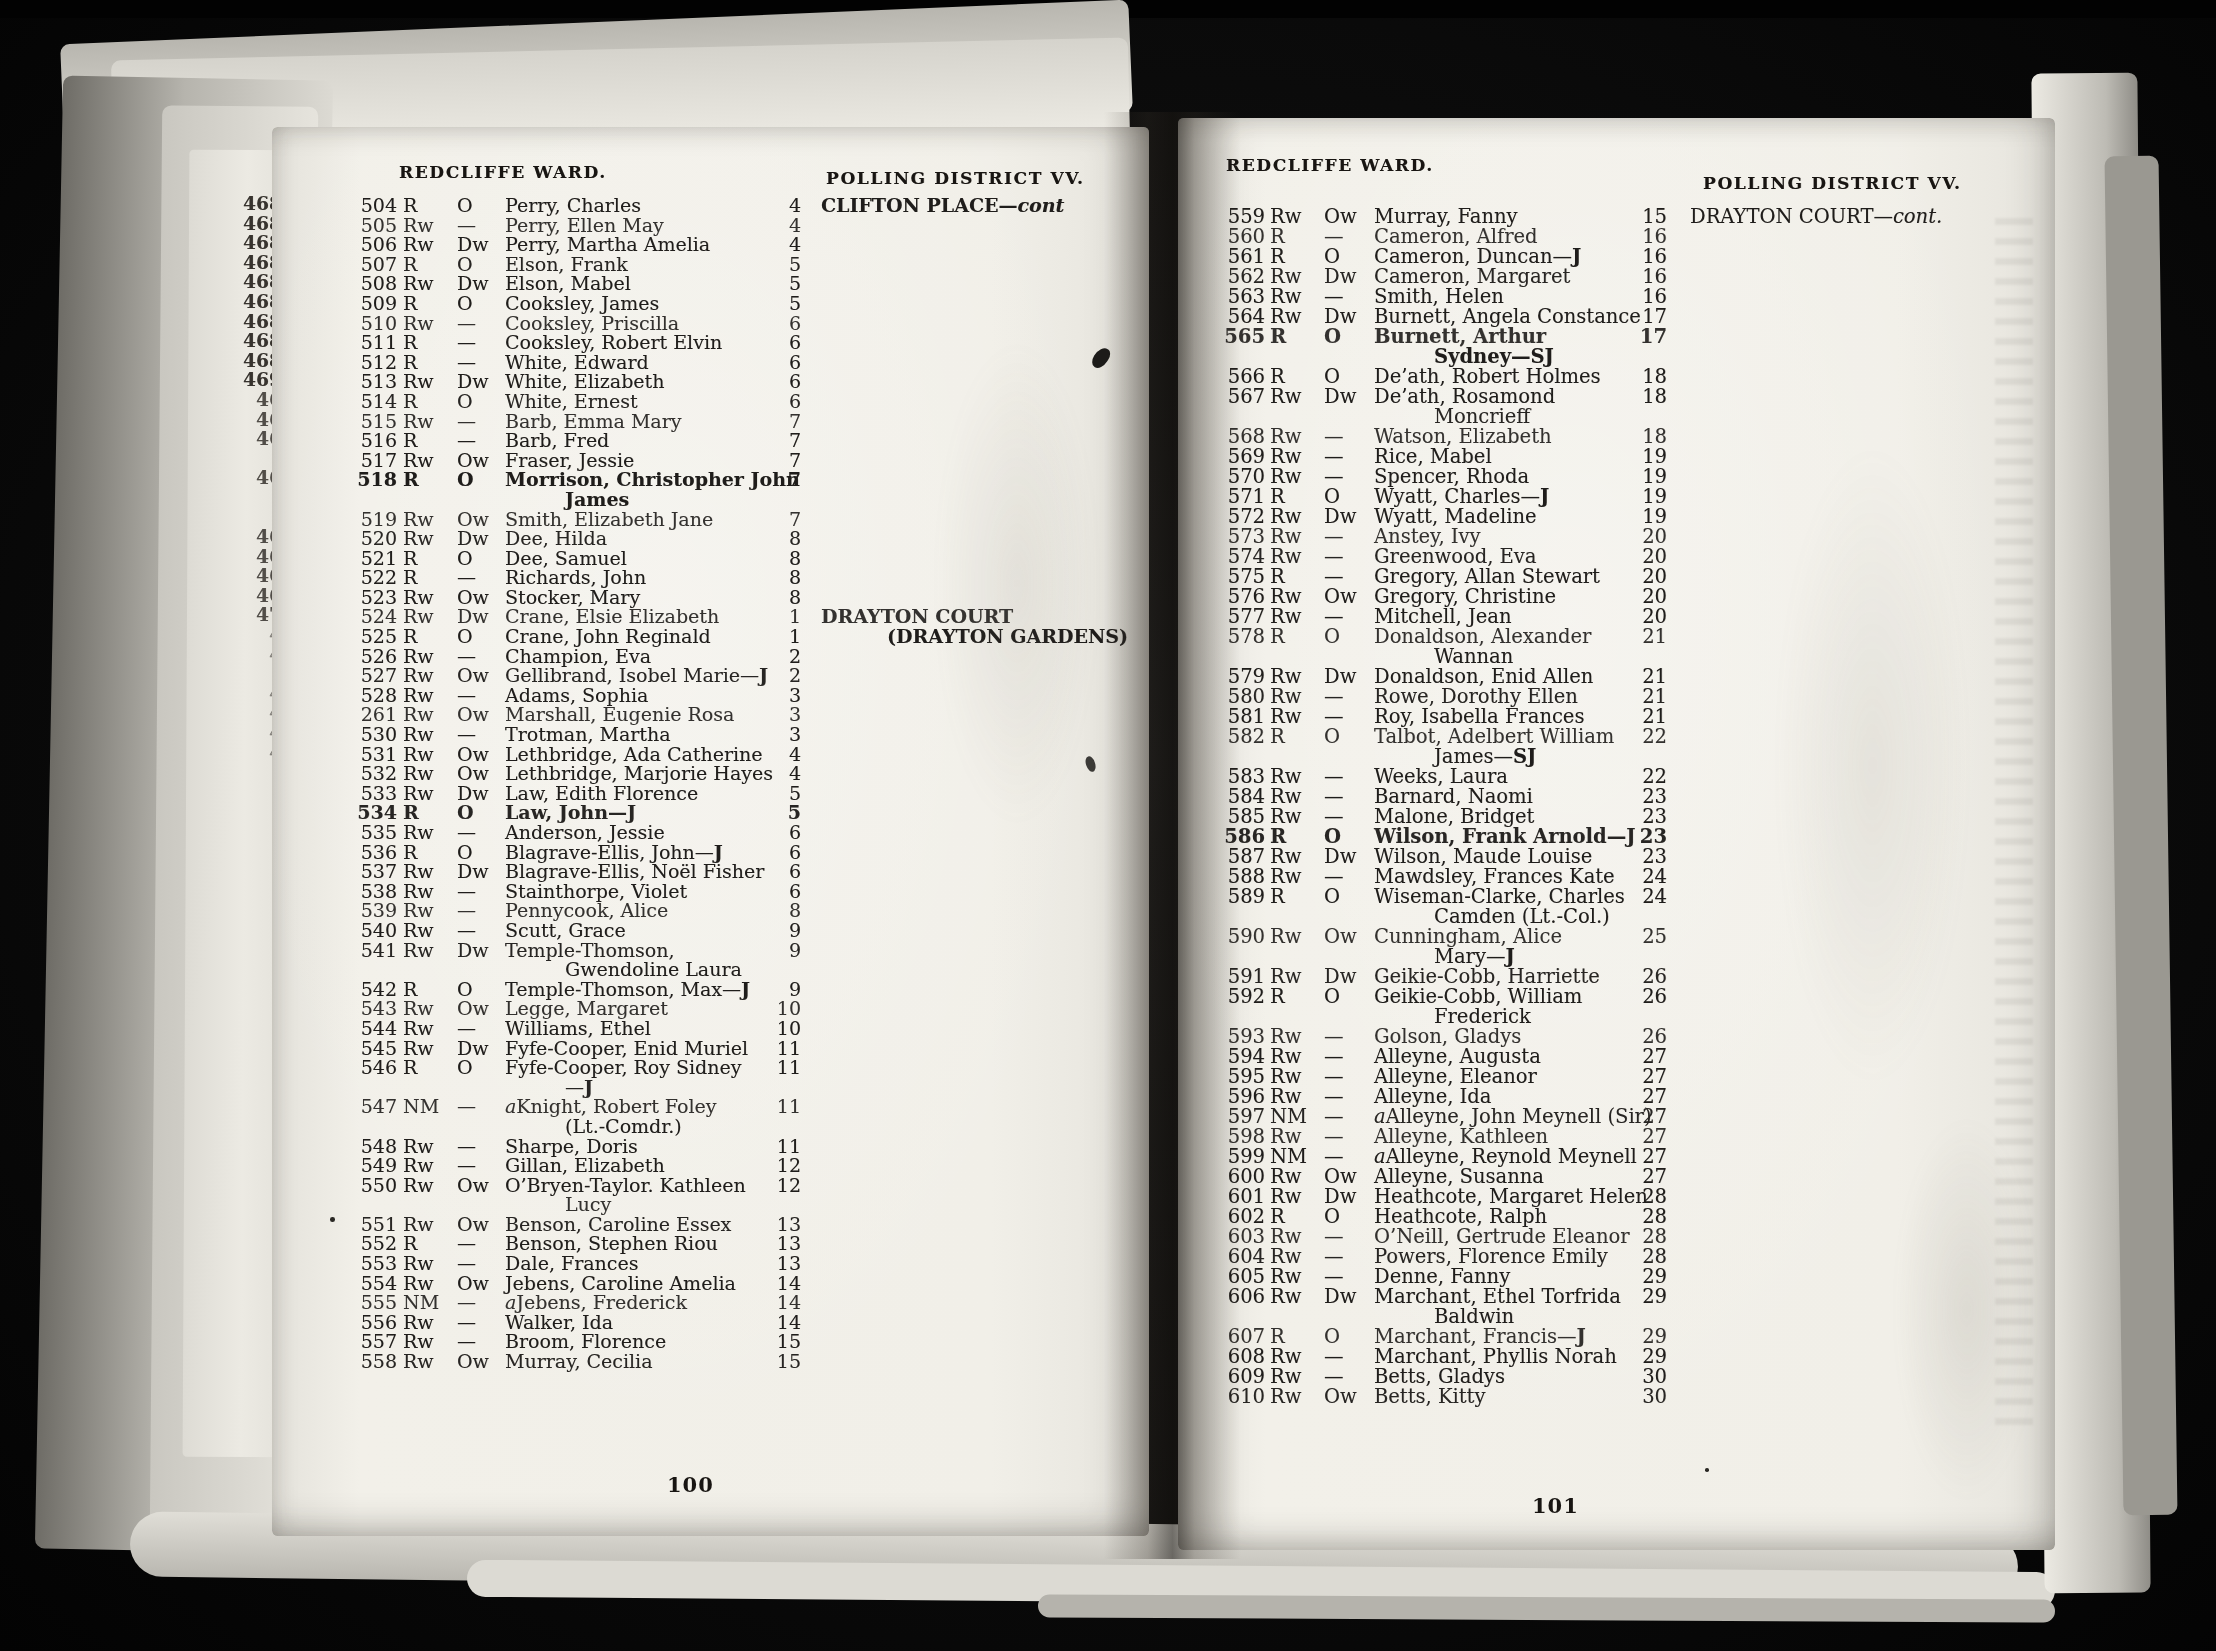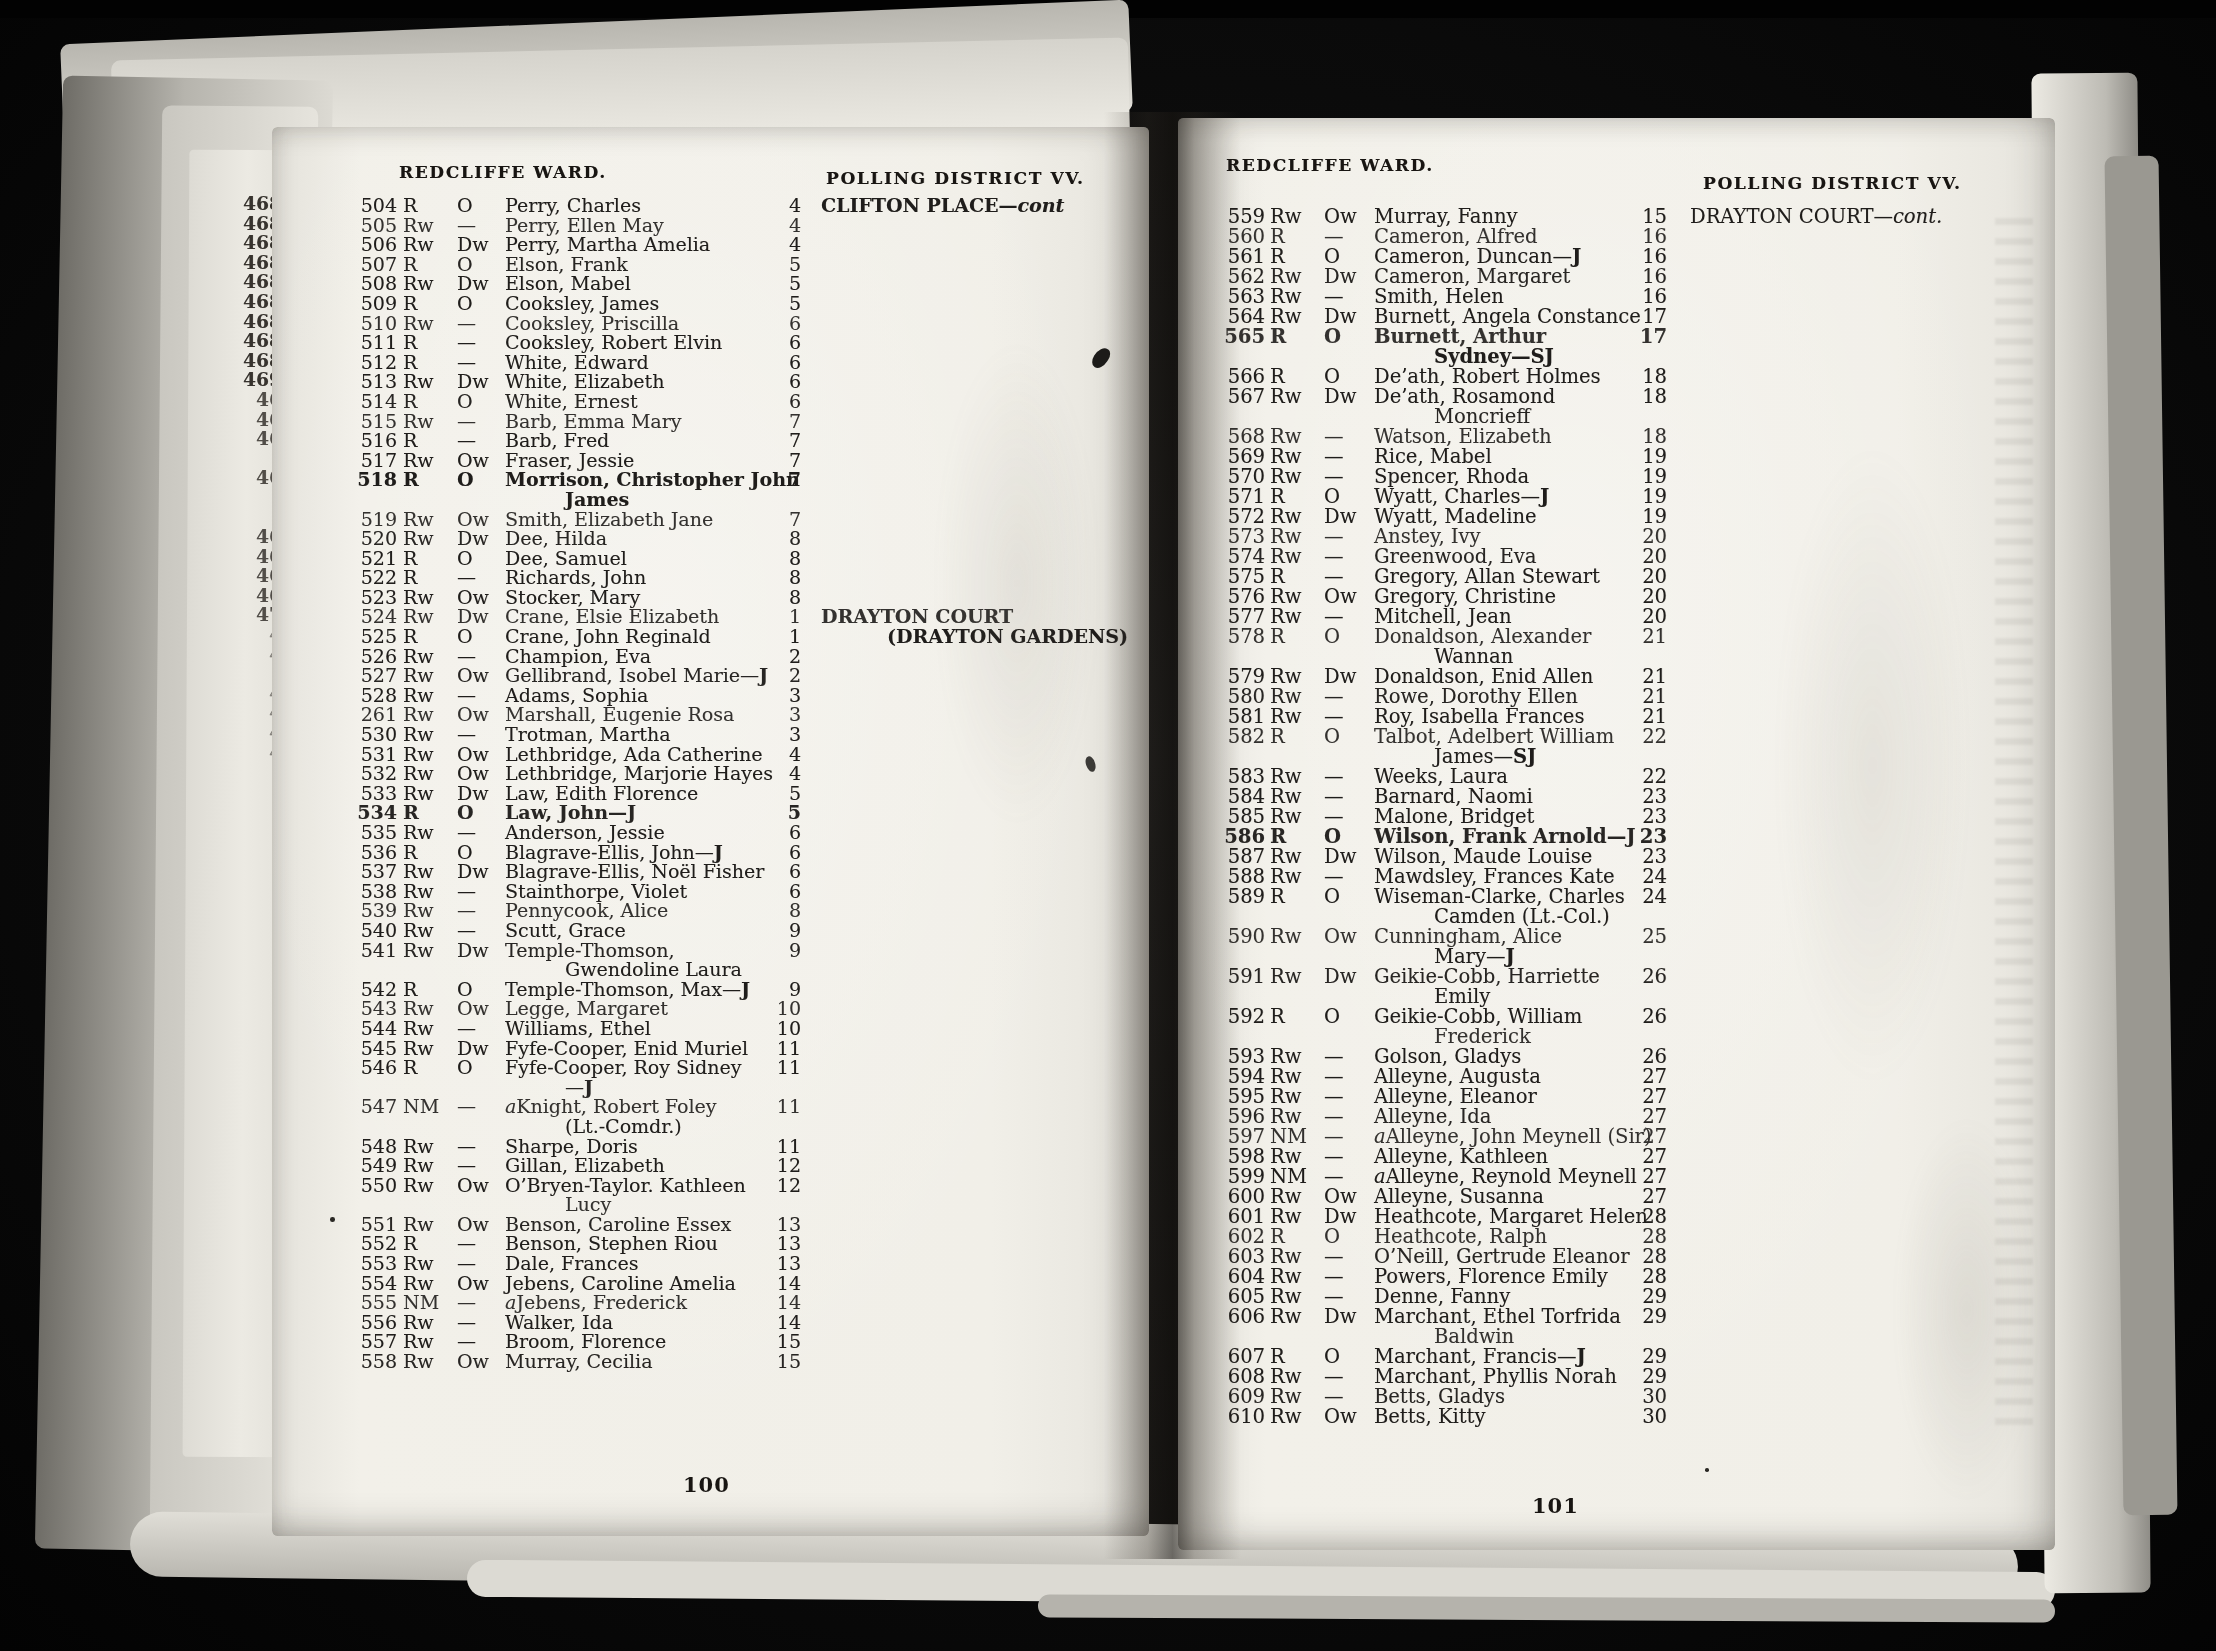--- a/index.html
+++ b/index.html
@@ -606,21 +606,21 @@
         </div>
         <div class="line">
           <span class="cell no">558</span>
           <span class="cell c1">Rw</span>
           <span class="cell c2">Ow</span>
           <span class="cell nm">Murray, Cecilia</span>
           <span class="cell hs">15</span>
           <span class="cell st"></span>
         </div>
       </div>
-    <div class="pgnum" style="left:395px;top:1345px;margin-left:16px;">100</div>
+    <div class="pgnum" style="left:395px;top:1345px;">100</div>
   </div>
 
   <div class="page page-right">
     <div class="hdr" style="left:48px;top:37px;">REDCLIFFE WARD.</div>
     <div class="hdr" style="left:525px;top:55px;">POLLING DISTRICT VV.</div>
     <div class="rows" id="right-rows" style="left:0;top:88px;width:877px;">
         <div class="line">
           <span class="cell no">559</span>
           <span class="cell c1">Rw</span>
           <span class="cell c2">Ow</span>
@@ -894,23 +894,20 @@
         <div class="line">
           <span class="cell nm"><span class="cont-ind">Mary—<span class="bold">J</span></span></span>
         </div>
         <div class="line">
           <span class="cell no">591</span>
           <span class="cell c1">Rw</span>
           <span class="cell c2">Dw</span>
           <span class="cell nm">Geikie-Cobb, Harriette</span>
           <span class="cell hs">26</span>
           <span class="cell st"></span>
-        </div>
-        <div class="line">
-          <span class="cell nm"><span class="cont-ind">Emily</span></span>
         </div>
         <div class="line">
           <span class="cell no">592</span>
           <span class="cell c1">R</span>
           <span class="cell c2">O</span>
           <span class="cell nm">Geikie-Cobb, William</span>
           <span class="cell hs">26</span>
           <span class="cell st"></span>
         </div>
         <div class="line">

